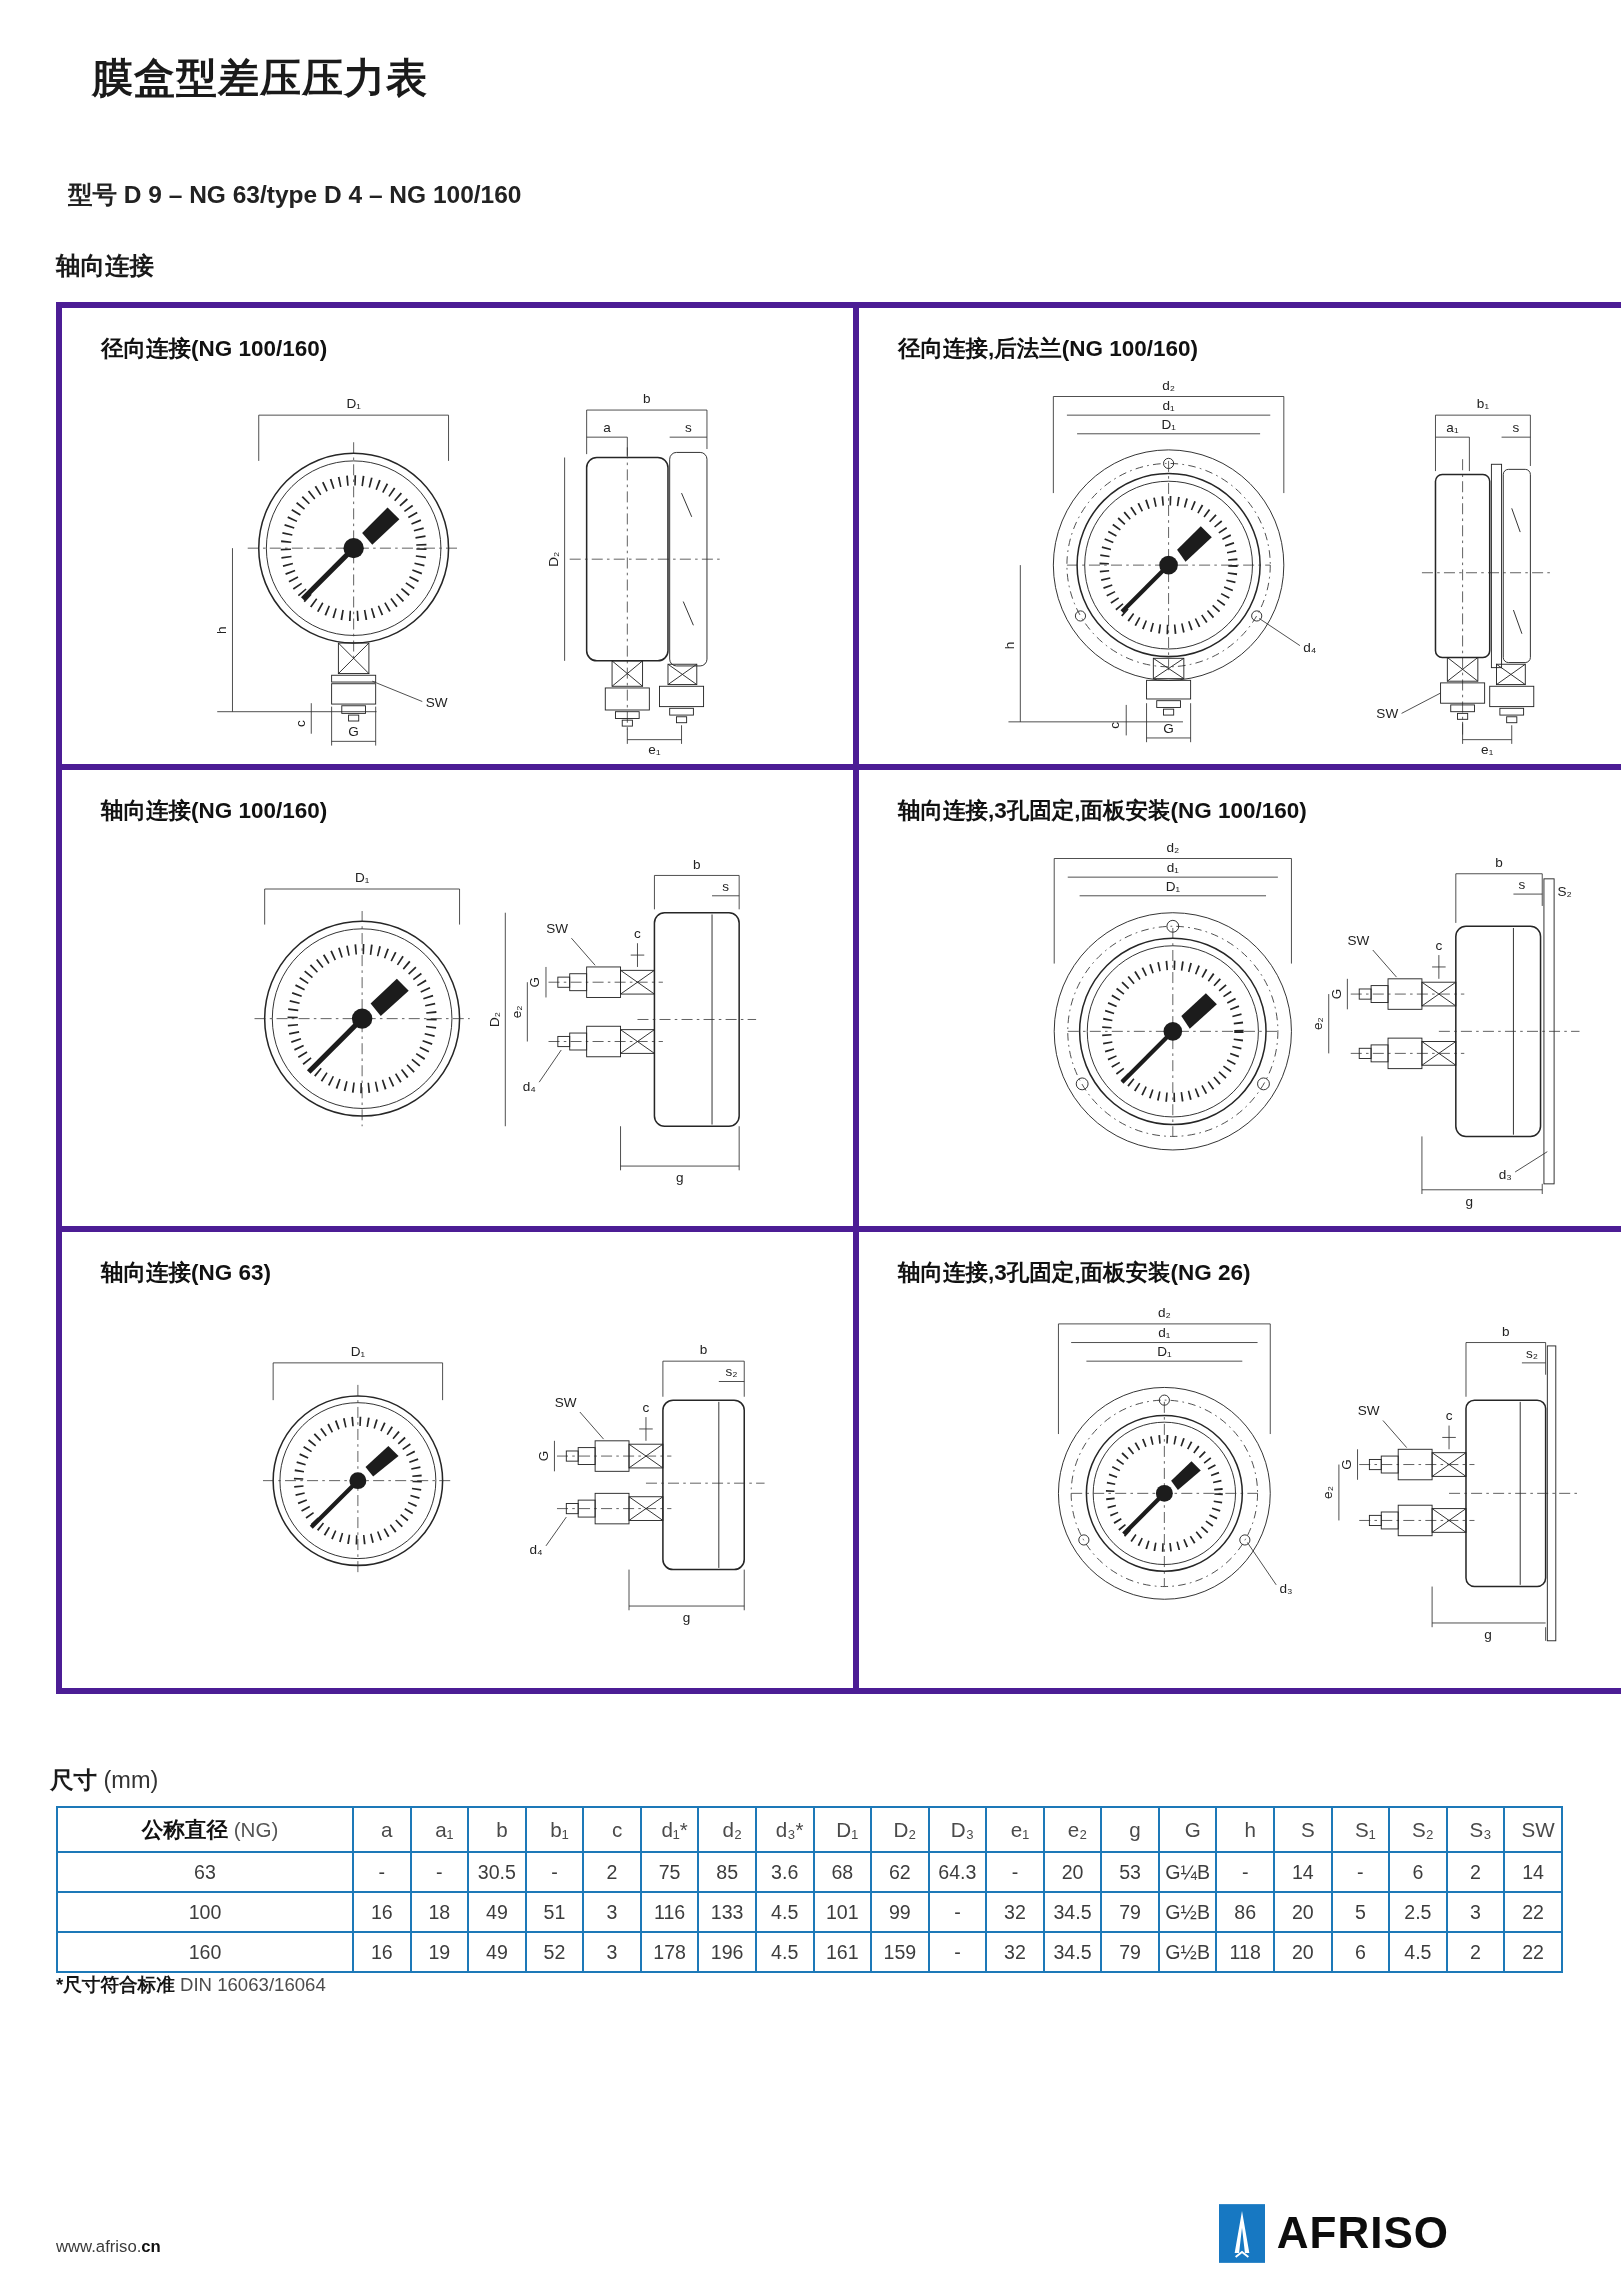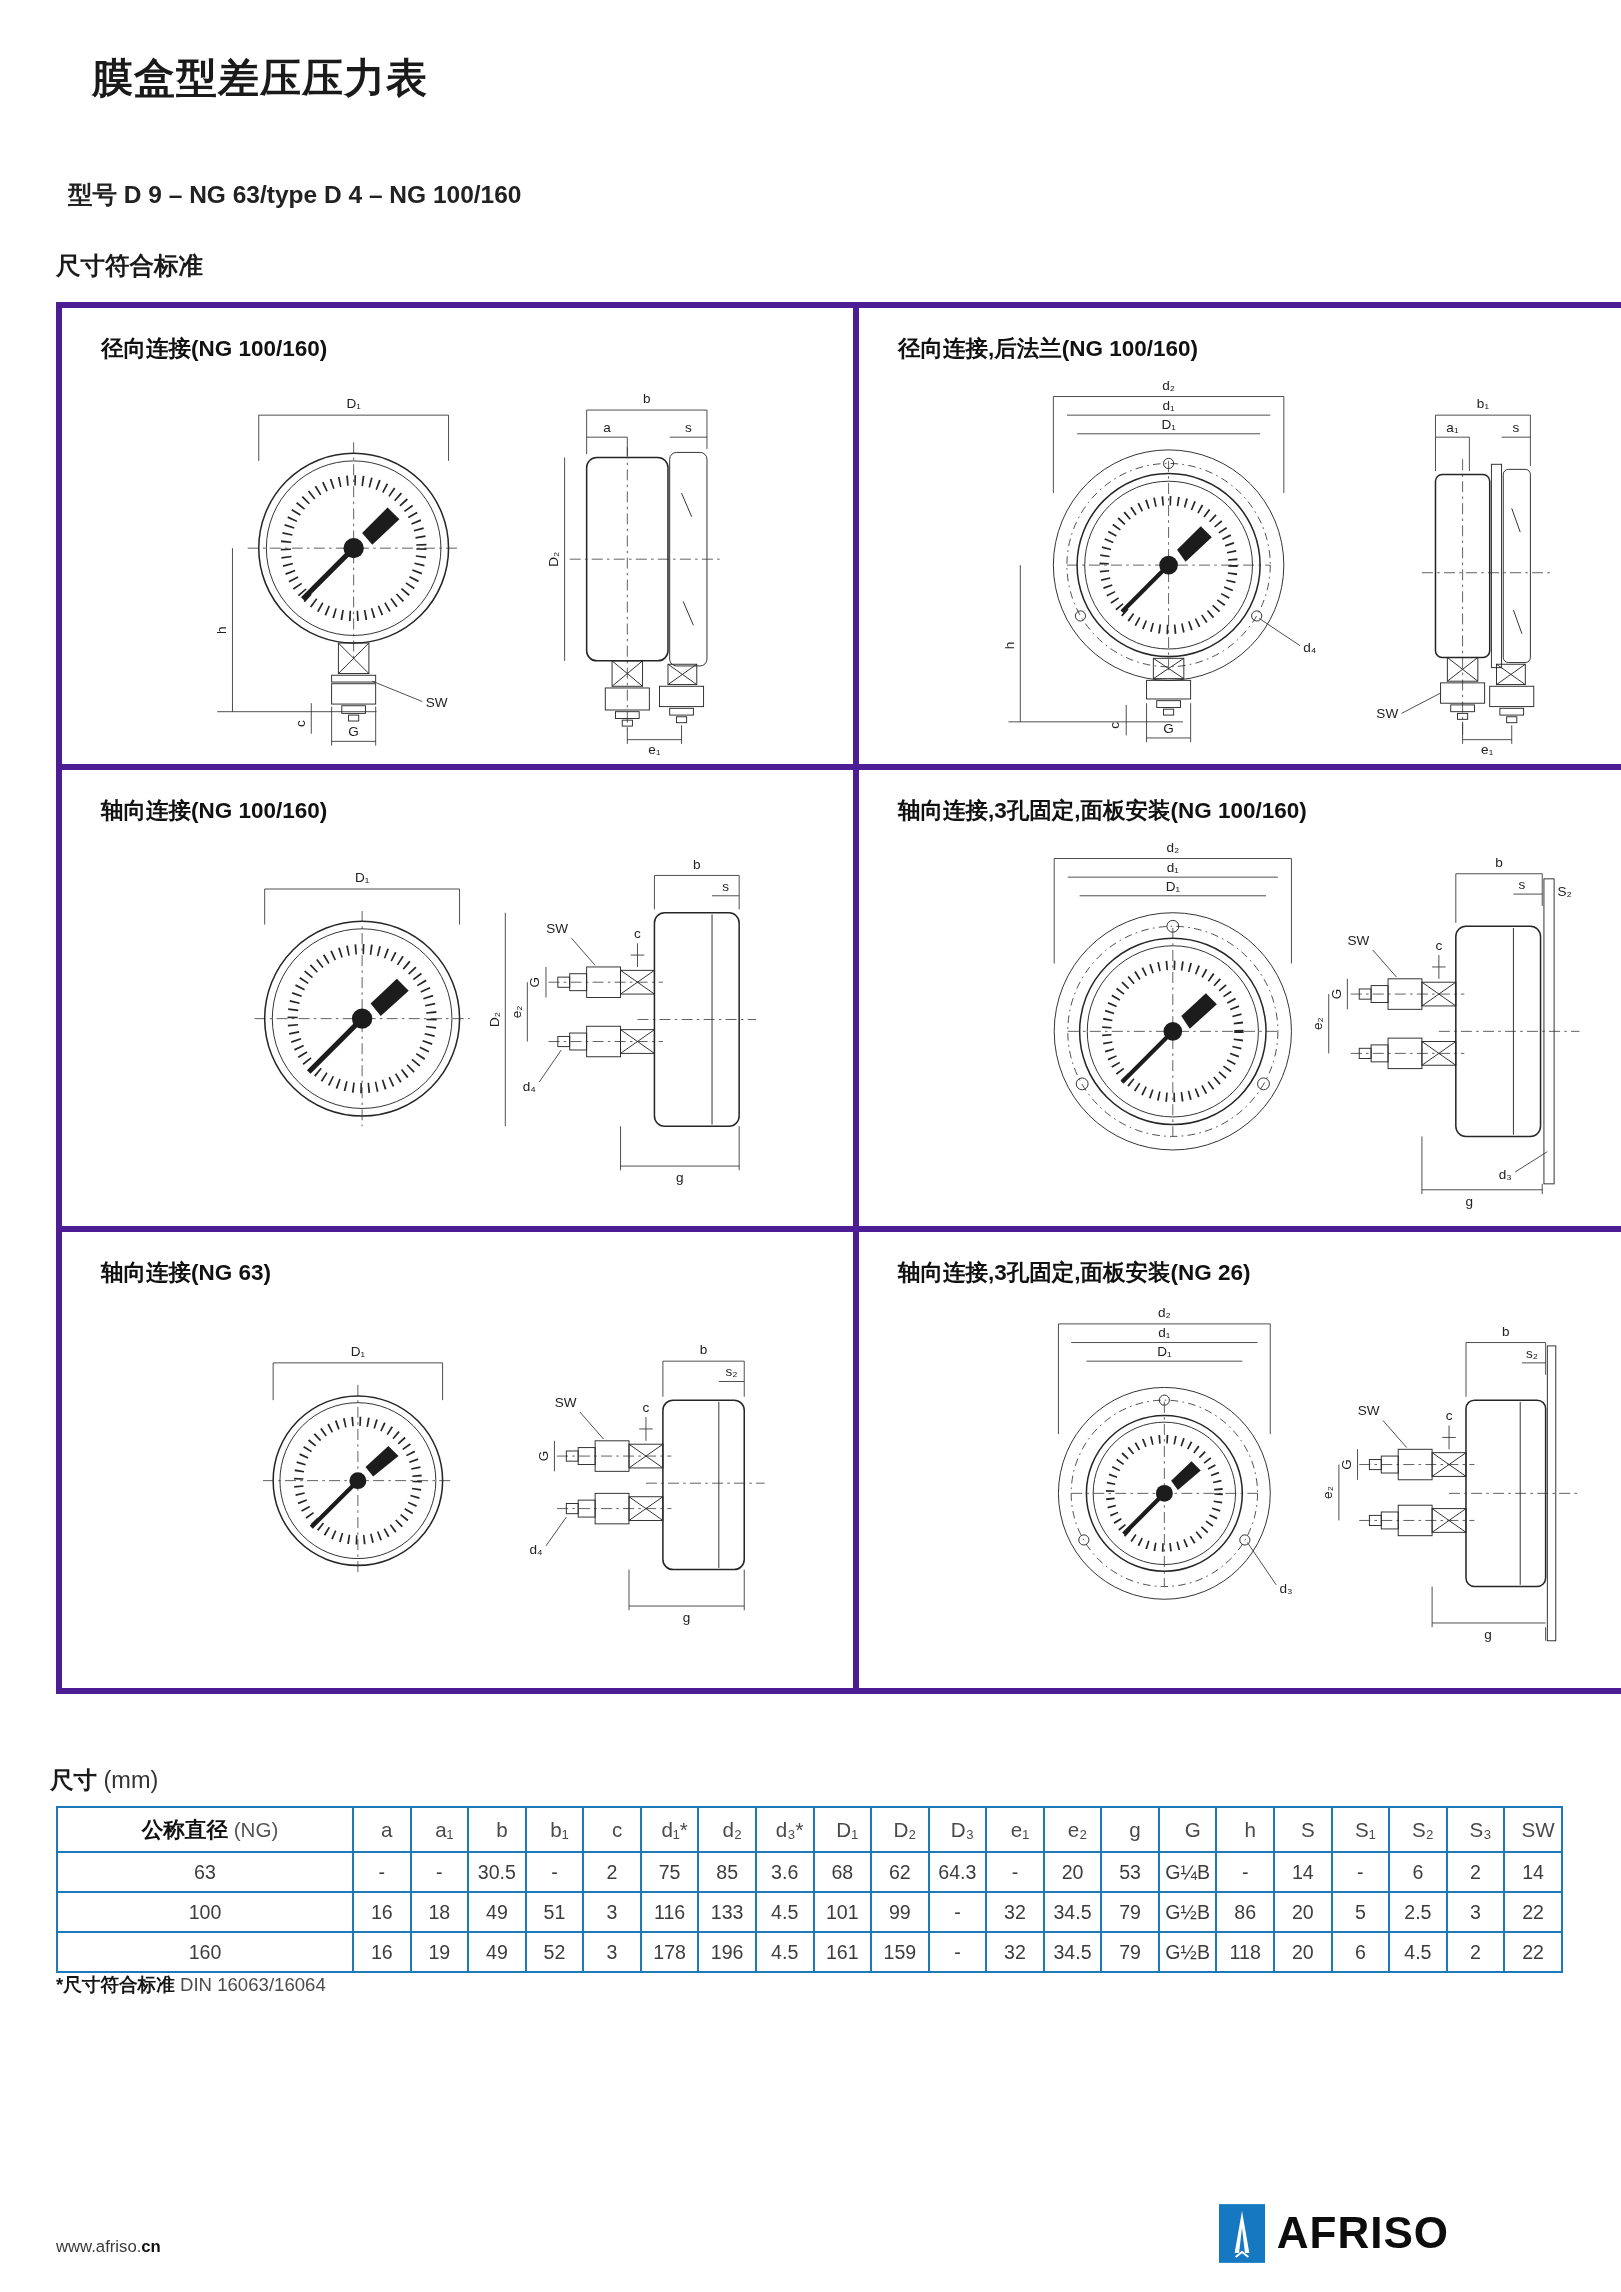--- a/index.html
+++ b/index.html
@@ -58,21 +58,21 @@
   .footer-url{left:56px;top:2237px;font-size:16.7px;color:#3a3a3a;}
   .footer-url b{color:#101010;font-weight:700;}
   .logo{left:1219px;top:2204px;display:flex;align-items:flex-start;}
   .logo-word{margin-left:11.8px;font-size:44px;font-weight:700;letter-spacing:1px;color:#0d0d0d;margin-top:3.9px;}
 </style>
 </head>
 <body>
 
 <div class="abs doc-title">膜盒型差压压力表</div>
 <div class="abs doc-subtitle">型号 D 9 – NG 63/type D 4 – NG 100/160</div>
-<div class="abs section-heading">尺寸符合标准</div>
+<div class="abs section-heading">轴向连接</div>
 
 <div class="abs type-grid">
 
   <div class="panel">
     <div class="panel-title">径向连接(NG 100/160)</div>
     <div class="panel-art">
       <svg viewBox="0 0 740 460">
         <g>
           <line class="dim" x1="113" y1="58" x2="337" y2="58"></line>
           <line class="dim" x1="113" y1="58" x2="113" y2="112"></line>

